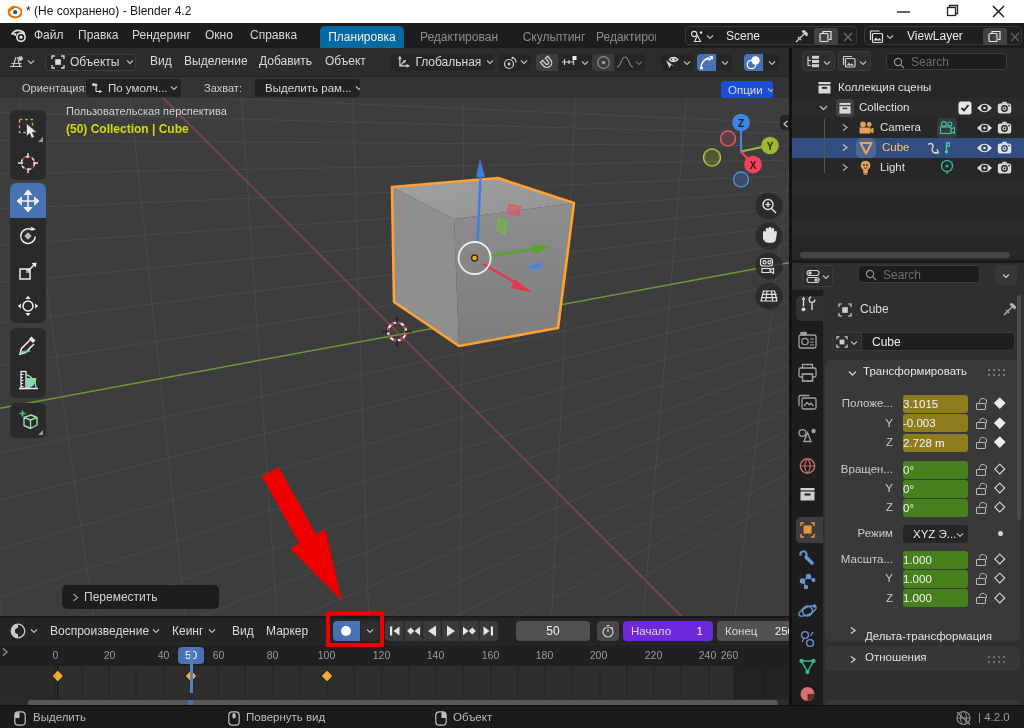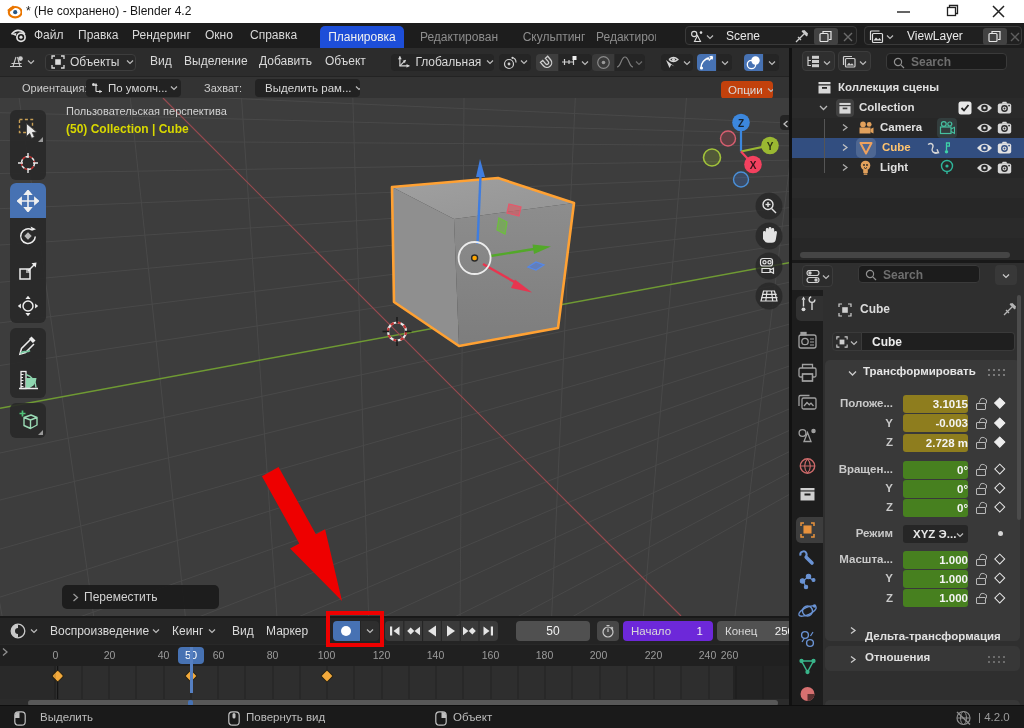--- a/index.html
+++ b/index.html
@@ -9,54 +9,54 @@
 svg { display:block; }
 
 
 #title { left:0; top:0; width:1024px; height:23px; background:#ffffff; color:#111; }
 #title .txt { position:absolute; left:26px; top:4px; font-size:12px; color:#151515; }
 
 
 #topbar { left:0; top:23px; width:1024px; height:25px; background:#1d1d1d; }
 .menu { position:absolute; top:0; height:25px; line-height:25px; color:#d9d9d9; font-size:12px; }
 .tab { position:absolute; top:3px; height:22px; line-height:22px; font-size:12px; color:#8d8d8d; text-align:center; border-radius:5px 5px 0 0; }
-.tab.on { background:#1d4ed8; color:#f1f1f1; }
+.tab.on { background:#0369a1; color:#f1f1f1; }
 
 
 #vphead { left:0; top:48px; width:789px; height:28px; background:#2c2c2c; }
 #vptool { left:0; top:76px; width:789px; height:22px; background:#333333; border-top:1px solid #232323; }
 .hbtn { position:absolute; background:#232323; border-radius:4px; display:flex; align-items:center; color:#d9d9d9; white-space:nowrap; }
 .hmenu { position:absolute; color:#dadada; font-size:12px; }
 .lbl { position:absolute; color:#cdcdcd; font-size:11px; }
 
 
 #viewport { left:0; top:98px; width:789px; height:518px; background:#3d3d3d; overflow:hidden; }
 
 
 .tgrp { position:absolute; left:10px; width:36px; background:rgba(40,40,40,0.9); border-radius:6px; overflow:hidden; }
 .tbtn { width:36px; height:35px; display:flex; align-items:center; justify-content:center; }
 .tbtn.on { background:#4772b3; }
 
 
-#rightcol { left:789px; top:48px; width:235px; height:657px; background:#262626; border-left:3px solid #111111;font-weight:bold; }
+#rightcol { left:789px; top:48px; width:235px; height:657px; background:#262626; border-left:3px solid #111111; }
 #outliner { position:absolute; left:0; top:0; width:232px; height:212px; background:#272727; }
 #props { position:absolute; left:0; top:215px; width:232px; height:442px; background:#2f2f2f; }
 
 
 #timeline { left:0; top:616px; width:789px; height:89px; background:#282828; border-top:2px solid #191919; overflow:hidden; }
 
 
 #status { left:0; top:705px; width:1024px; height:23px; background:#1a1a1a; border-top:1px solid #0e0e0e; }
 .sitem { position:absolute; top:0; height:23px; line-height:23px; color:#bcbcbc; font-size:11.5px; }
 .rn { position:absolute; top:4px; font-size:10.5px; color:#9b9b9b; width:25px; text-align:center; }
 .orow { position:absolute; left:0; width:232px; height:20px; }
 .orow .nm { position:absolute; top:3px; font-size:11.5px; color:#e0e0e0; }
 .prow { position:absolute; height:20px; }
 .plabel { position:absolute; width:70px; text-align:right; top:3px; color:#c9c9c9; }
-.pfield { position:absolute; left:111px; top:0.5px; width:65px; height:18px; border-radius:3px; text-align:right; line-height:18px; color:#f4f4f4; font-size:11.5px; }
+.pfield { position:absolute; left:111px; top:0.5px; width:65px; height:18px; border-radius:3px; text-align:left; line-height:18px; color:#f4f4f4; font-size:11.5px; }
 .lock { position:absolute; left:183px; top:3px; width:13px; height:13px; }
 .lock::before { content:""; position:absolute; left:1px; top:5.5px; width:8px; height:5px; border:1.3px solid #b8b8b8; border-radius:1px; }
 .lock::after { content:""; position:absolute; left:2.5px; top:0; width:5.5px; height:6px; border:1.3px solid #b8b8b8; border-bottom:none; border-radius:4px 4px 0 0; transform:rotate(22deg); transform-origin:30% 100%; }
 .dia { position:absolute; left:204px; top:5px; width:7.5px; height:7.5px; border:1.5px solid #e8e8e8; transform:rotate(45deg); }
 .dia.f { background:#ededed; }
 </style>
 </head>
 <body>
 <div class="abs" id="title">
   <svg class="abs" style="left:6px;top:4px" width="16" height="15" viewBox="0 0 16 15">
@@ -275,21 +275,21 @@
         <path d="M1 1.5 L4 4.5 L7 1.5" fill="none" stroke="#bbb" stroke-width="1.2"></path>
       </svg>
   </div>
   <span class="lbl" style="left:204px;top:4.5px">Захват:</span>
   <div class="hbtn" style="left:255px;top:2px;width:105px;height:18px;background:#222222">
     <span style="margin-left:10px">Выделить рам... </span>
     <svg style="margin-left:3px" width="8" height="6">
         <path d="M1 1.5 L4 4.5 L7 1.5" fill="none" stroke="#bbb" stroke-width="1.2"></path>
       </svg>
   </div>
-  <div class="hbtn" style="left:721px;top:4px;width:52px;height:18px;background:#c2410c">
+  <div class="hbtn" style="left:721px;top:4px;width:52px;height:18px;background:#1d4ed8">
     <span style="margin-left:7px">Опции</span>
     <svg style="margin-left:4px" width="8" height="6">
         <path d="M1 1.5 L4 4.5 L7 1.5" fill="none" stroke="#bbb" stroke-width="1.2"></path>
       </svg>
   </div>
 </div>
 <div class="abs" id="viewport">
 <svg width="789" height="518" viewBox="0 0 789 518">
   <g stroke="#494949" stroke-width="1">
     <line x1="0" y1="-9.9" x2="789" y2="25"></line>
@@ -1080,21 +1080,21 @@
     </div>
     <div class="abs" style="left:33px;top:437px;width:195px;height:5px;background:#373737;border-radius:5px 5px 0 0"></div>
     <div class="abs" style="left:225px;top:32px;width:4px;height:225px;background:#4c4c4c;border-radius:2px"></div>
   </div>
 </div>
 <div class="abs" id="status">
   <svg class="abs" style="left:14px;top:5px" width="12" height="15" viewBox="0 0 12 15">
     <rect x="0.8" y="0.8" width="10.4" height="13.4" rx="3.5" fill="none" stroke="#c0c0c0" stroke-width="1.2"></rect>
     <path d="M1 4 a5 4 0 0 1 4.5 -3 v6 h-4.5 z" fill="#c0c0c0"></path>
   </svg>
-  <span class="sitem" style="left:40px">Выделить</span>
+  <span class="sitem" style="left:33px">Выделить</span>
   <svg class="abs" style="left:228px;top:5px" width="12" height="15" viewBox="0 0 12 15">
     <rect x="0.8" y="0.8" width="10.4" height="13.4" rx="3.5" fill="none" stroke="#c0c0c0" stroke-width="1.2"></rect>
     <rect x="4.5" y="2" width="3" height="5.5" rx="1.5" fill="#c0c0c0"></rect>
   </svg>
   <span class="sitem" style="left:246px">Повернуть вид</span>
   <svg class="abs" style="left:435px;top:5px" width="12" height="15" viewBox="0 0 12 15">
     <rect x="0.8" y="0.8" width="10.4" height="13.4" rx="3.5" fill="none" stroke="#c0c0c0" stroke-width="1.2"></rect>
     <path d="M11 4 a5 4 0 0 0 -4.5 -3 v6 h4.5 z" fill="#c0c0c0"></path>
   </svg>
   <span class="sitem" style="left:453px">Объект</span>

